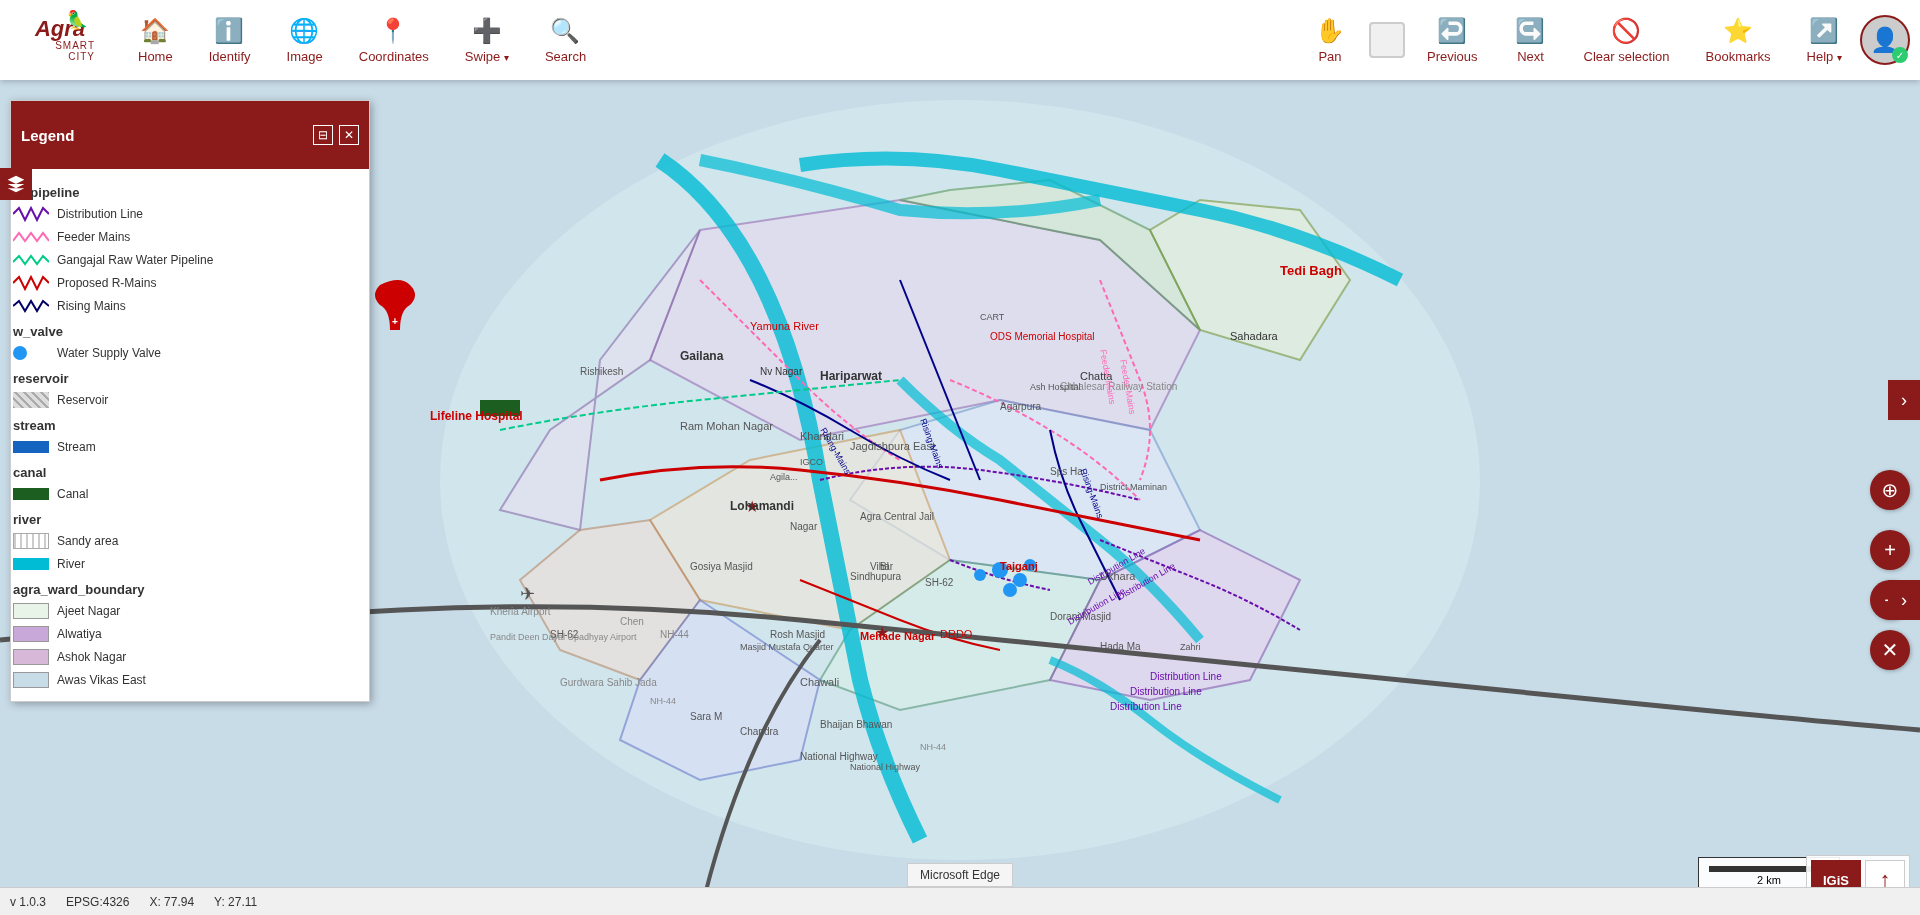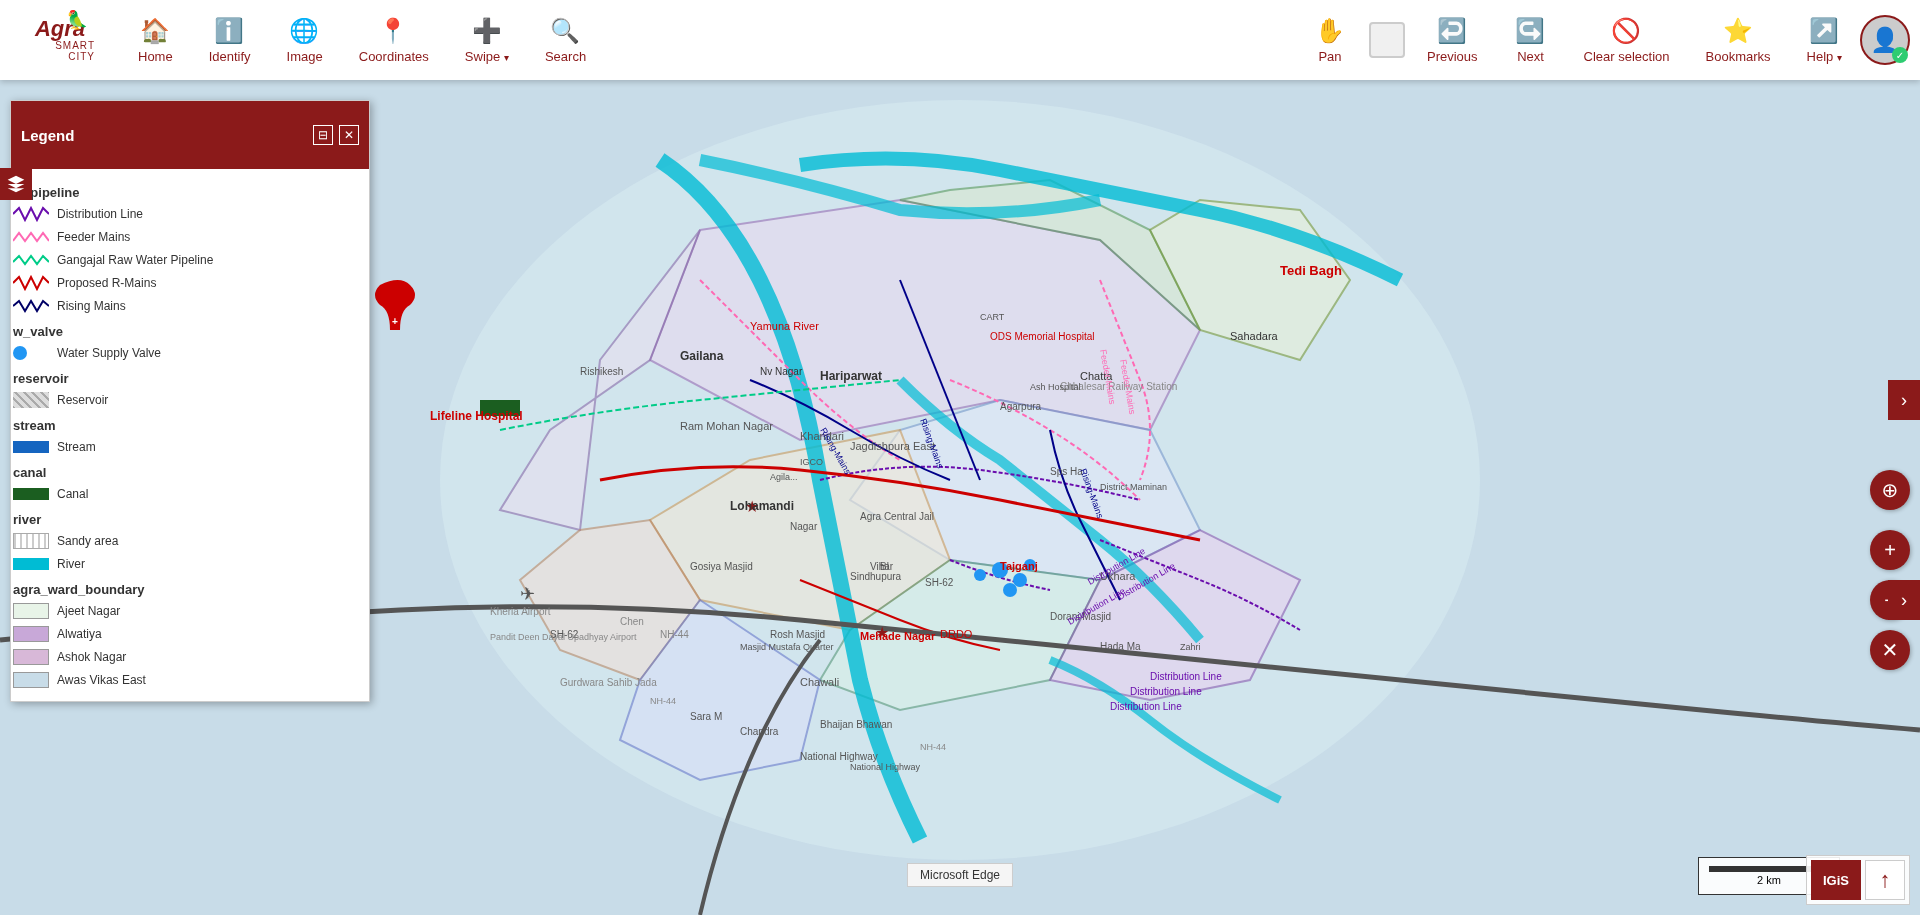--- a/index.html
+++ b/index.html
@@ -567,14 +567,20 @@
     <div class="igis-box">IGiS</div>
     <div class="north-compass">
       <span style="font-size:22px;color:#8B1A1A">↑</span>
     </div>
   </div>
 
   <div id="browser-bar">
     <span>Microsoft Edge</span>
   </div>
 
+  <div id="status-bar">
+    <span>v 1.0.3</span>
+    <span>EPSG:4326</span>
+    <span>X: 77.94</span>
+    <span>Y: 27.11</span>
+  </div>
 
 </div>
 
 </body></html>

